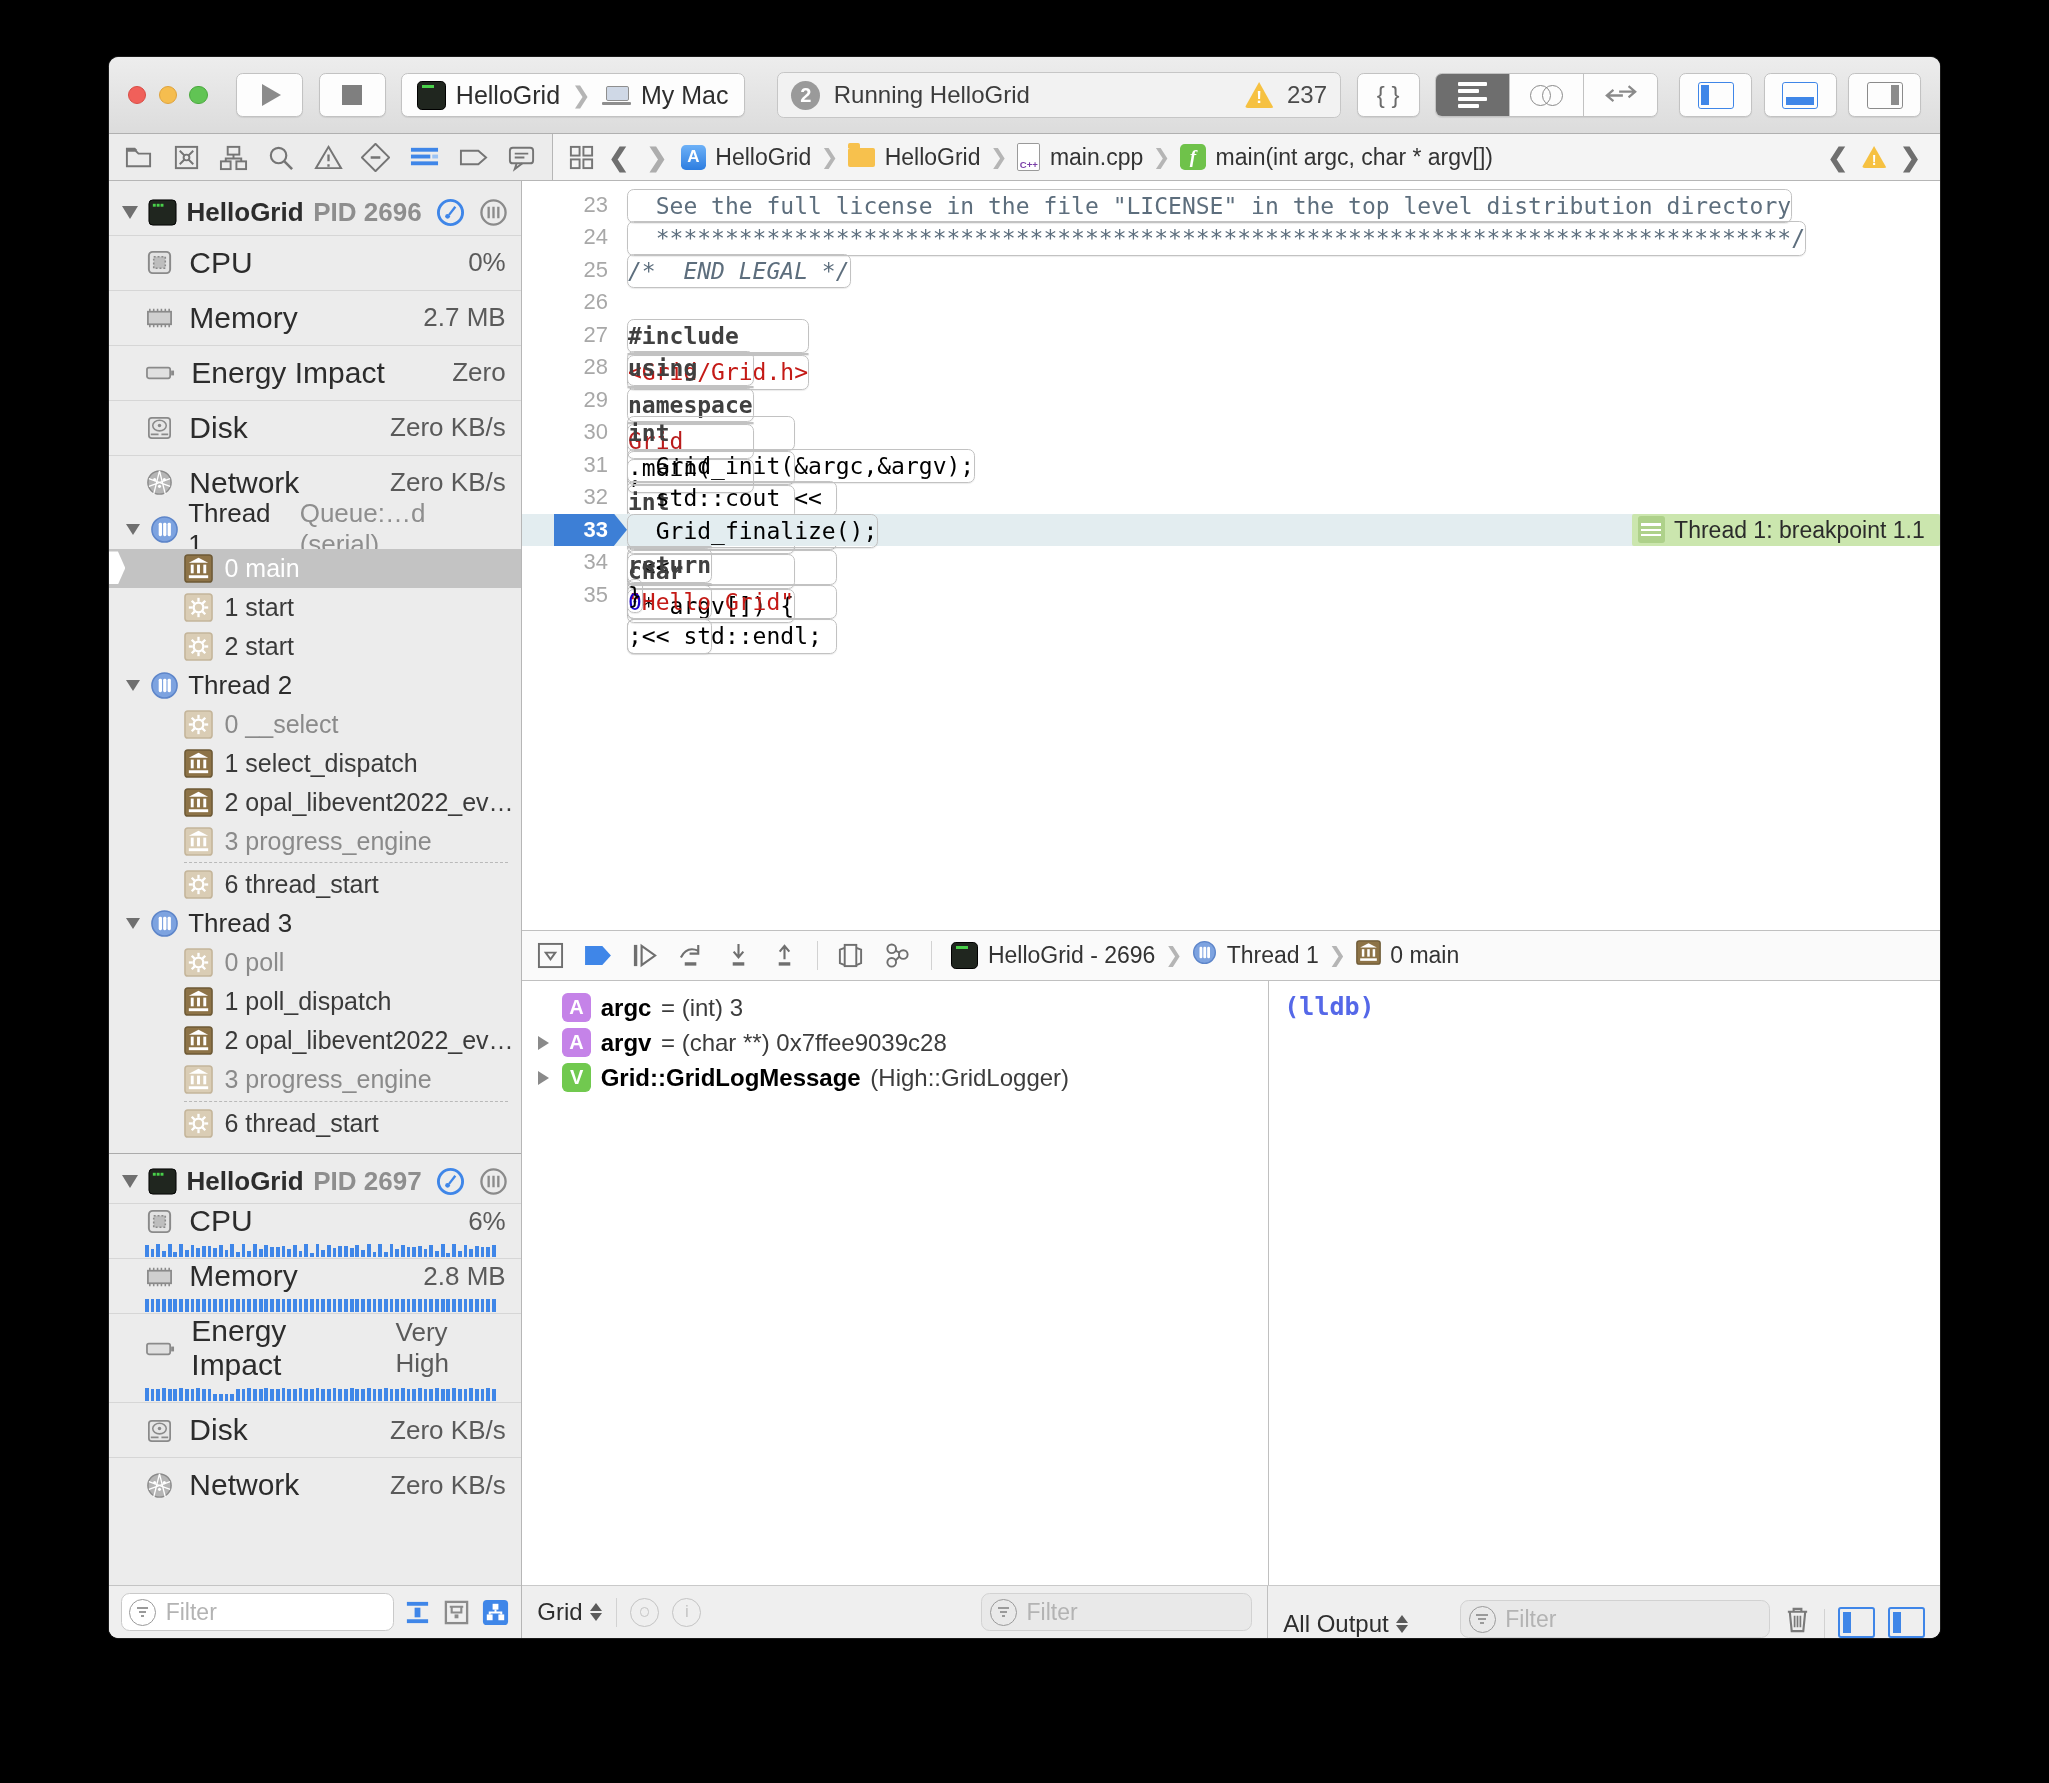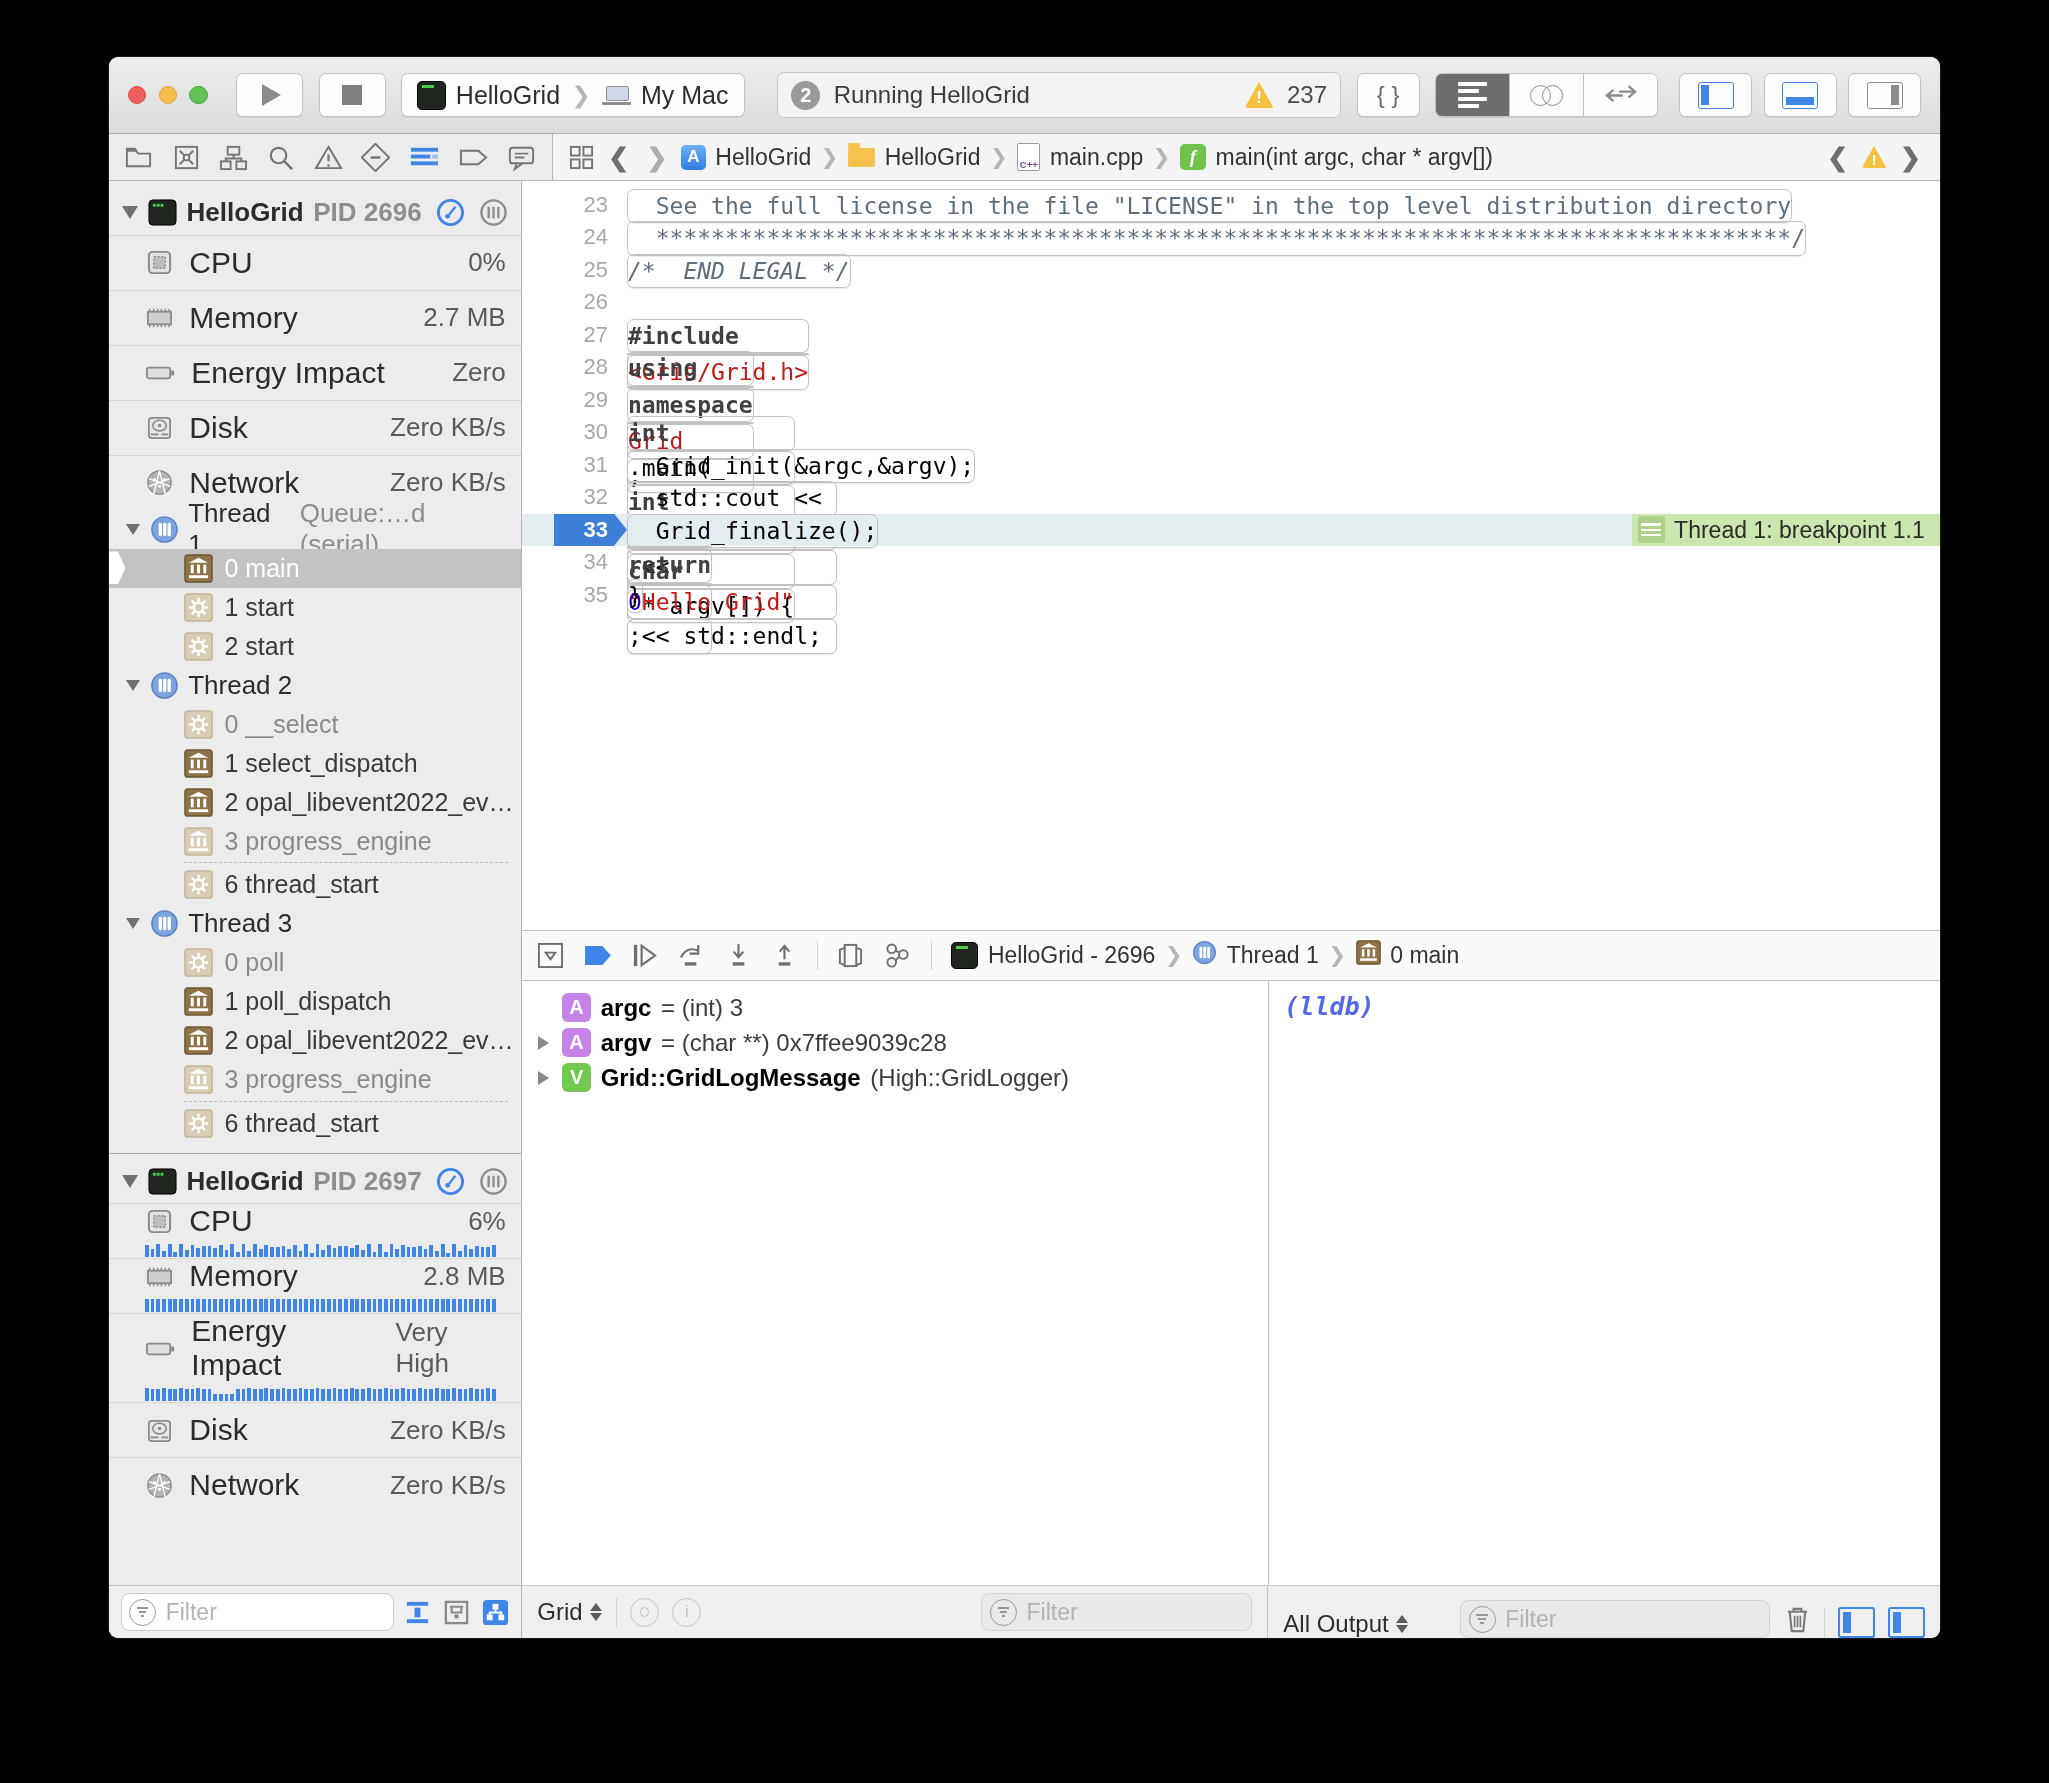--- a/index.html
+++ b/index.html
@@ -123,21 +123,21 @@
   .db-sep{width:1px;height:29px;background:#d2d2d2;}
   .db-crumb{display:flex;align-items:center;gap:9.6px;font-size:23px;color:#333;}
   .debug-content{flex:1;display:flex;min-height:0;}
   .vars{width:746px;flex:none;border-right:1px solid #c0c0c0;padding-top:9.6px;background:#fff;}
   .var-row{height:35px;display:flex;align-items:center;gap:9.6px;padding-left:11.5px;font-size:24px;}
   .var-disc{width:19px;flex:none;display:flex;justify-content:center;}
   .var-disc i{width:0;height:0;border-left:11.5px solid #8a8a8a;border-top:7.6px solid transparent;border-bottom:7.6px solid transparent;}
   .var-badge{width:29px;height:29px;border-radius:5.7px;color:#fff;font-weight:bold;font-size:20px;display:flex;align-items:center;justify-content:center;flex:none;}
   .var-name{font-weight:bold;color:#000;}
   .var-rest{color:#3c3c3c;}
-  .console{flex:1;background:#fff;padding:11.5px 0 0 15.3px;font-style:italic;}
+  .console{flex:1;background:#fff;padding:11.5px 0 0 15.3px;}
   .lldb{font-family:"DejaVu Sans Mono",monospace;font-size:25px;font-weight:bold;color:#5568e8;}
 
   
   .bottombar{height:52px;flex:none;border-top:1px solid #c9c9c9;display:flex;background:#efefef;}
   .df-left{width:746px;flex:none;border-right:1px solid #c0c0c0;display:flex;align-items:center;gap:13.4px;padding:0 15.3px;box-sizing:border-box;}
   .df-right{flex:1;display:flex;align-items:flex-end;gap:13.4px;padding:0 15.3px;}
   .scope{display:flex;align-items:center;gap:7.6px;font-size:24px;color:#2e2e2e;}
   .updown{display:flex;flex-direction:column;gap:2.9px;}
   .updown i{width:0;height:0;border-left:6.7px solid transparent;border-right:6.7px solid transparent;display:block;}
   .updown .up{border-bottom:8.6px solid #5a5a5a;}

